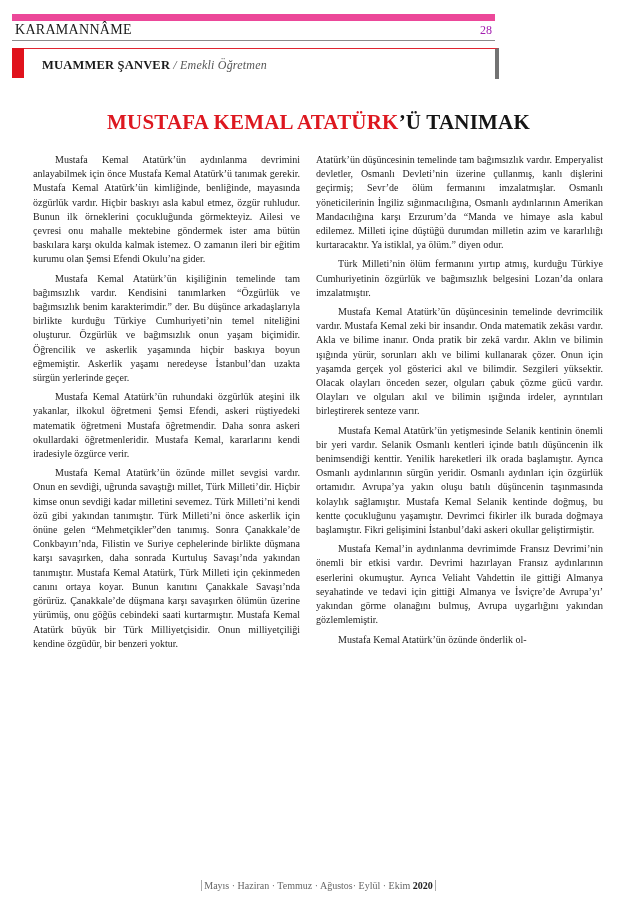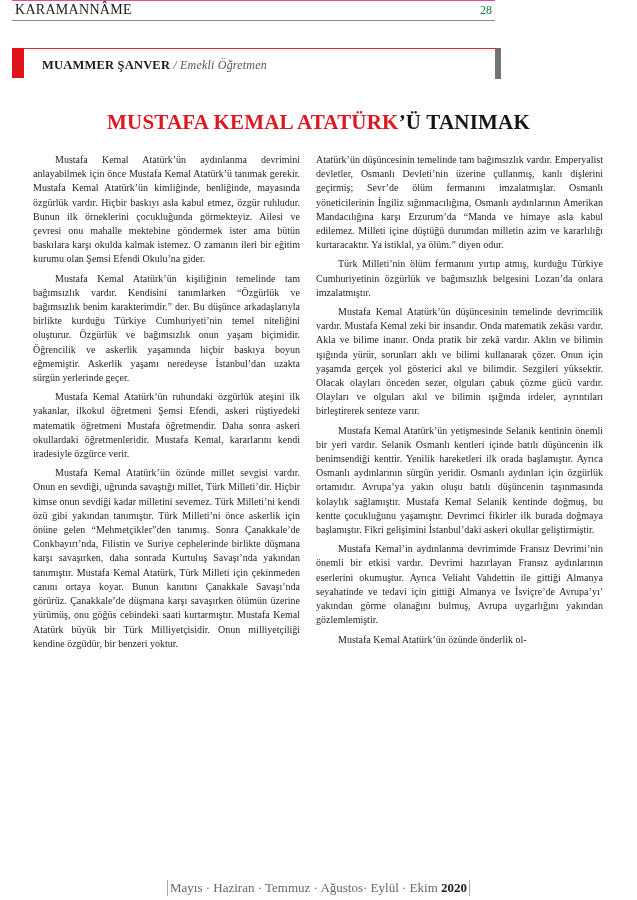--- a/index.html
+++ b/index.html
@@ -1,37 +1,37 @@
 <!DOCTYPE html>
 <html><head>
 <meta charset="utf-8">
 <style>
   html, body { margin: 0; padding: 0; background: #ffffff; }
   body { width: 637px; height: 900px; position: relative; overflow: hidden; font-family: "Liberation Serif", "DejaVu Serif", serif; color: #1a1a1a; }
 
-  .running-header { position: absolute; left: 12px; top: 0; width: 483px; height: 19px; border-top: 1px solid #ec4899; border-bottom: 1px solid #8a8a8a; }
+  .running-header { position: absolute; left: 12px; top: 14px; width: 483px; height: 19px; border-top: 7px solid #ec4899; border-bottom: 1px solid #8a8a8a; }
   .running-header .mag { position: absolute; left: 3px; top: 1px; font-size: 14px; letter-spacing: 0.3px; color: #1a1a1a; }
-  .running-header .pageno { position: absolute; right: 3px; top: 2px; font-size: 12px; color: #15803d; text-align: right; }
+  .running-header .pageno { position: absolute; right: 3px; top: 2px; font-size: 12px; color: #a21caf; text-align: right; }
 
-  .byline-box { position: absolute; left: 12px; top: 48px; width: 483px; height: 30px; border-top: 1px solid #e02630; border-right: 6px solid #737373; }
+  .byline-box { position: absolute; left: 12px; top: 48px; width: 483px; height: 30px; border-top: 1px solid #e02630; border-right: 4px solid #737373; }
   .byline-box .red-bar { position: absolute; left: 0; top: -1px; width: 12px; height: 30px; background: #e0121c; }
   .byline-box .author { position: absolute; left: 30px; top: 9px; font-size: 12.5px; font-weight: bold; color: #1a1a1a; letter-spacing: 0.2px; }
   .byline-box .role { font-weight: normal; font-style: italic; color: #555; font-size: 12px; }
 
   .title { position: absolute; left: 0; width: 637px; top: 96px; text-align: center; font-size: 21px; font-weight: bold; letter-spacing: 0.2px; white-space: nowrap; }
   .title .red { color: #dd1820; }
   .title .black { color: #151515; }
 
   .column { position: absolute; top: 153px; width: 267px; font-size: 10px; line-height: 14.2px; text-align: justify; color: #1e1e1e; }
   .col-left { left: 33px; }
   .col-right { left: 316px; top: 153px; width: 287px; }
   .column p { margin: 0 0 5px 0; text-indent: 22px; hyphens: manual; }
   .column p.cont { text-indent: 0; }
 
-  .footer { position: absolute; left: 0; width: 637px; top: 880px; text-align: center; font-size: 13px; color: #666; }
+  .footer { position: absolute; left: 0; width: 637px; top: 880px; text-align: center; font-size: 10px; color: #666; }
   .footer .inner { display: inline-block; border-left: 1px solid #aaa; border-right: 1px solid #aaa; padding: 0 2px; }
   .footer .year { font-weight: bold; color: #222; }
 </style>
 </head>
 <body>
 
 <div class="running-header">
   <span class="mag">KARAMANNÂME</span>
   <span class="pageno">28</span>
 </div>

